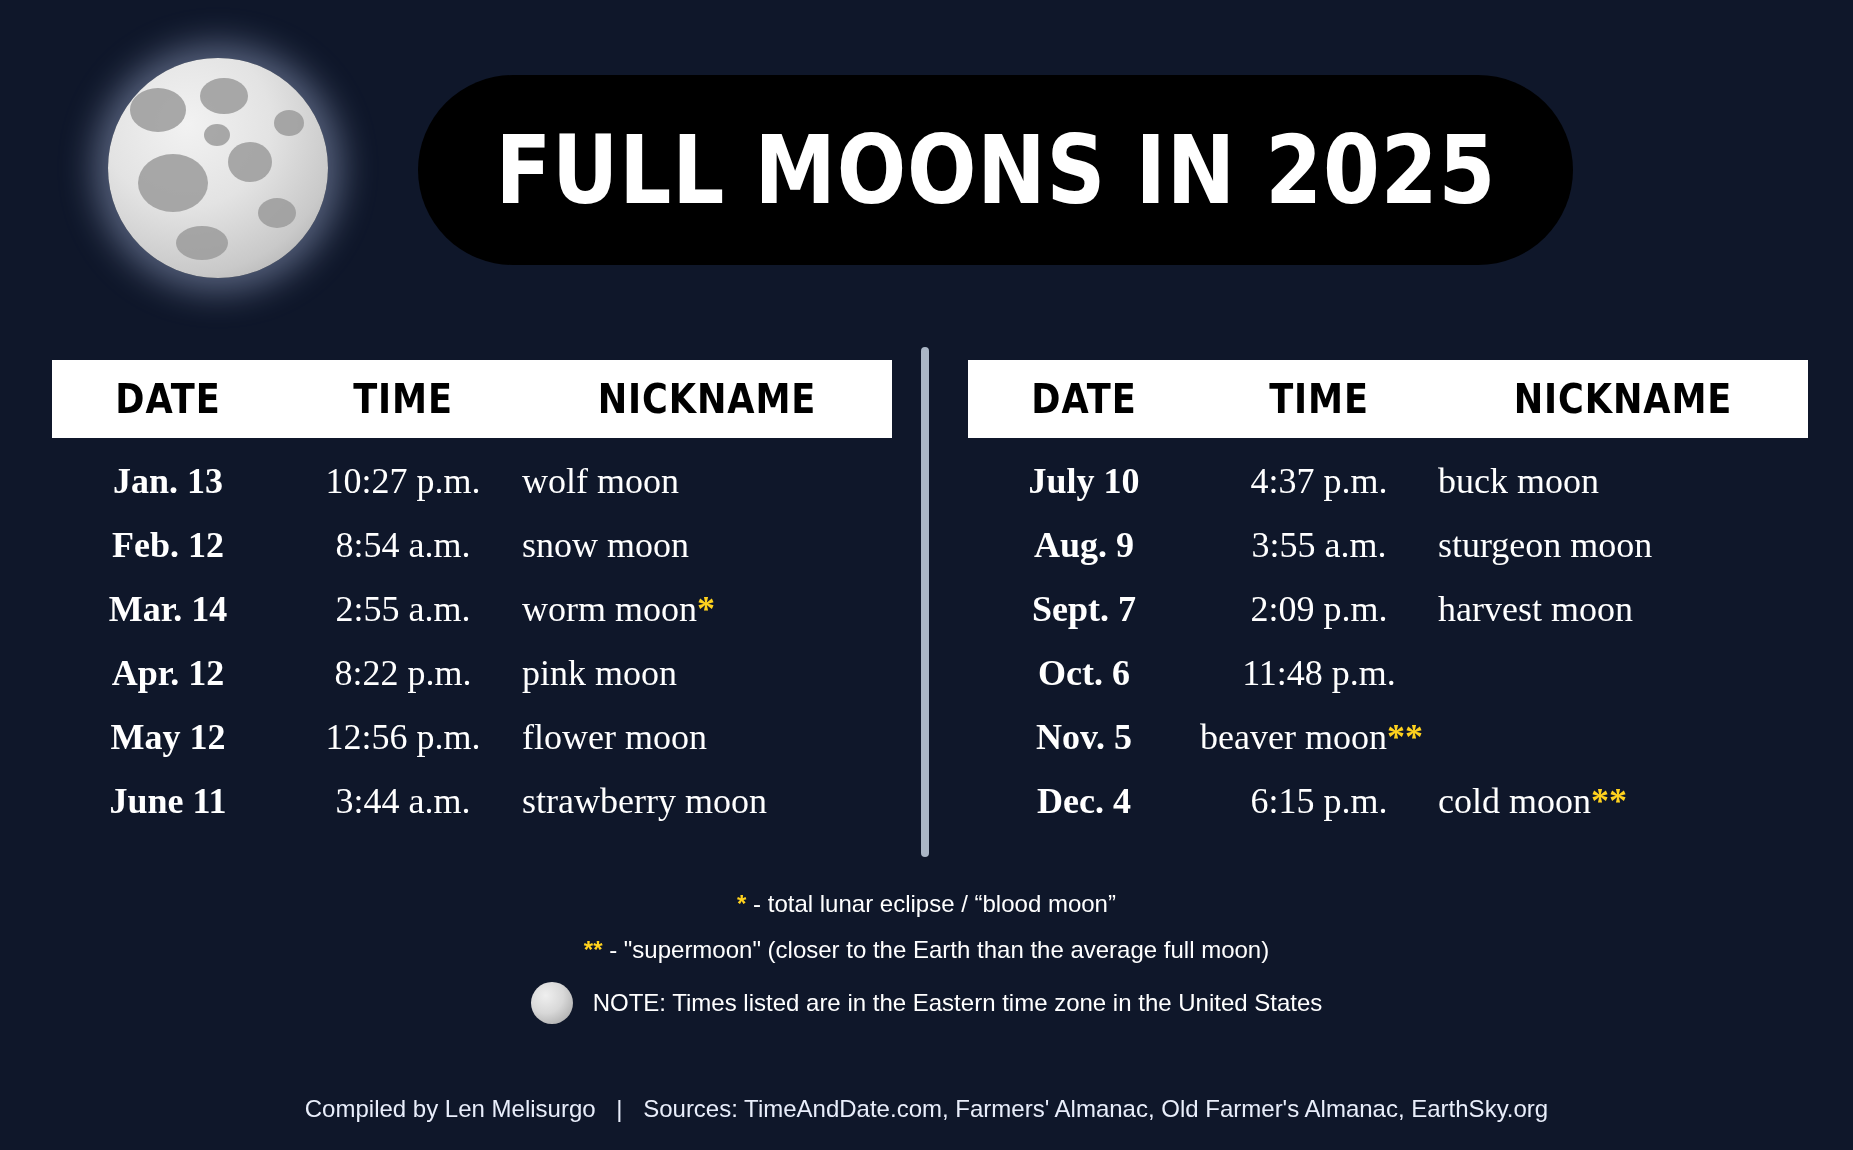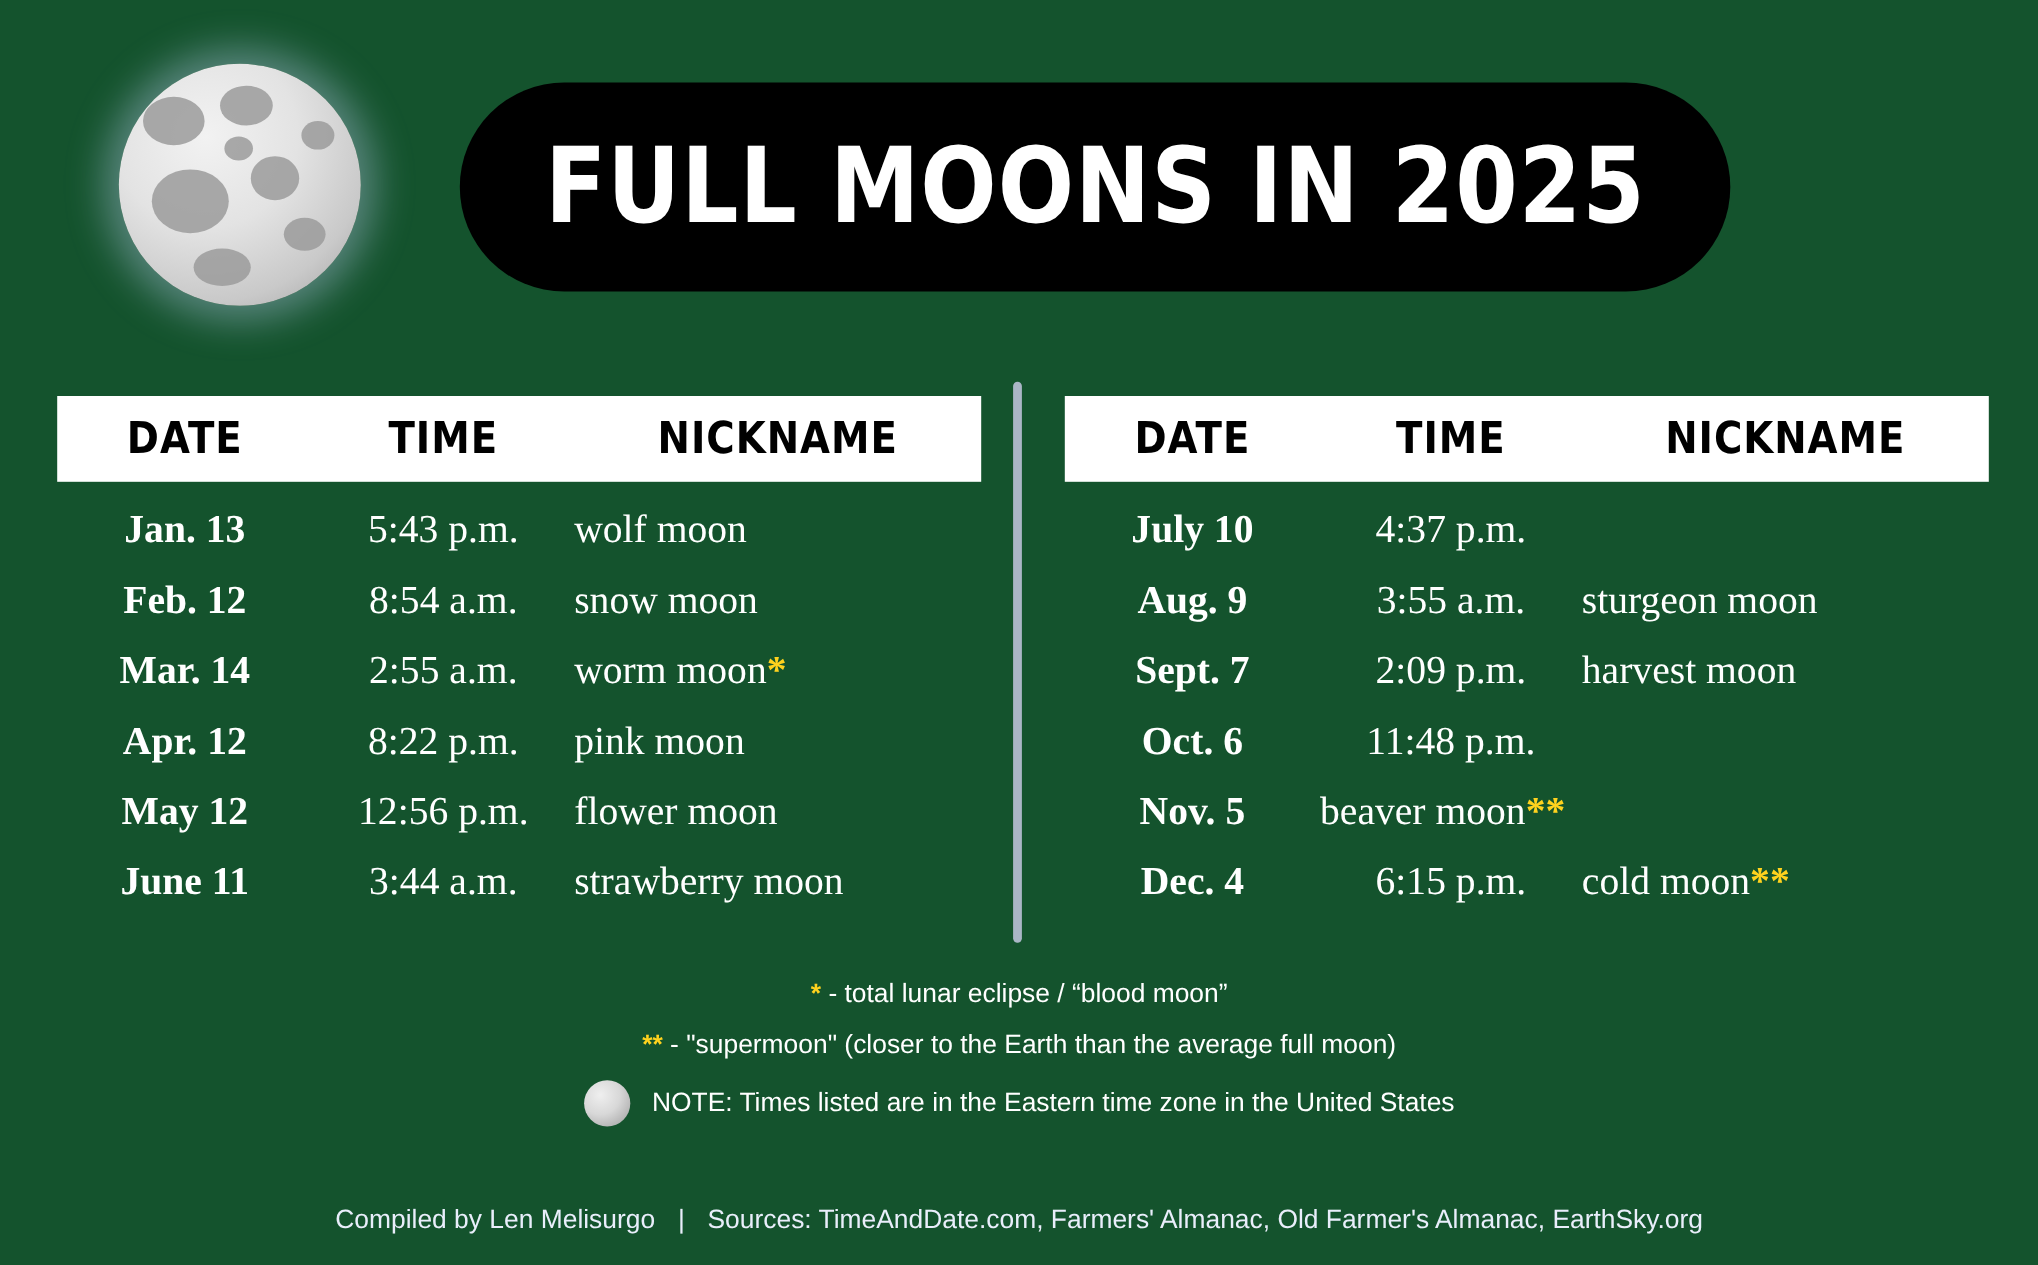--- a/index.html
+++ b/index.html
@@ -12,21 +12,21 @@
     height: 1150px;
     overflow: hidden;
     font-family: "Liberation Sans", sans-serif;
     position: relative;
   }
   .poster {
     position: absolute;
     left: 0; top: 0;
     width: 1853px;
     height: 1150px;
-    background: #14532d;
+    background: #0f172a;
     box-sizing: border-box;
   }
 
   
   .header {
     position: absolute;
     left: 0; top: 30px;
     width: 1853px;
     height: 250px;
   }
@@ -209,21 +209,21 @@
 
   <div class="table left">
     <div class="thead">
       <div class="th col-date">DATE</div>
       <div class="th col-time">TIME</div>
       <div class="th col-nick">NICKNAME</div>
     </div>
     <div class="tbody">
       <div class="trow">
         <div class="cell date">Jan. 13</div>
-        <div class="cell time">5:43 p.m.</div>
+        <div class="cell time">10:27 p.m.</div>
         <div class="cell nick"><span>wolf moon</span><span class="star"></span></div>
       </div>
       <div class="trow">
         <div class="cell date">Feb. 12</div>
         <div class="cell time">8:54 a.m.</div>
         <div class="cell nick"><span>snow moon</span><span class="star"></span></div>
       </div>
       <div class="trow">
         <div class="cell date">Mar. 14</div>
         <div class="cell time">2:55 a.m.</div>
@@ -250,20 +250,21 @@
   <div class="table right">
     <div class="thead">
       <div class="th col-date">DATE</div>
       <div class="th col-time">TIME</div>
       <div class="th col-nick">NICKNAME</div>
     </div>
     <div class="tbody">
       <div class="trow">
         <div class="cell date">July 10</div>
         <div class="cell time">4:37 p.m.</div>
+        <div class="cell nick"><span>buck moon</span><span class="star"></span></div>
       </div>
       <div class="trow">
         <div class="cell date">Aug. 9</div>
         <div class="cell time">3:55 a.m.</div>
         <div class="cell nick"><span>sturgeon moon</span><span class="star"></span></div>
       </div>
       <div class="trow">
         <div class="cell date">Sept. 7</div>
         <div class="cell time">2:09 p.m.</div>
         <div class="cell nick"><span>harvest moon</span><span class="star"></span></div>

